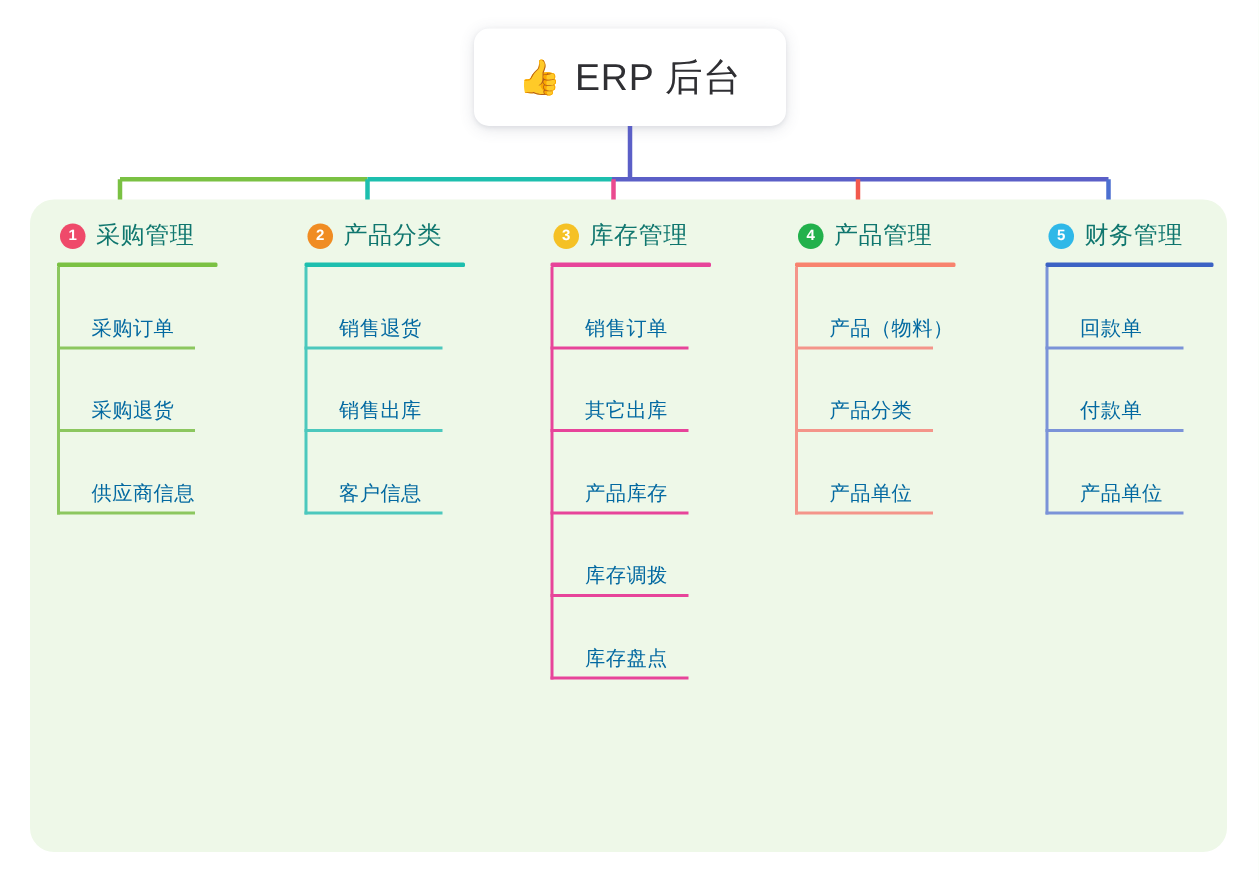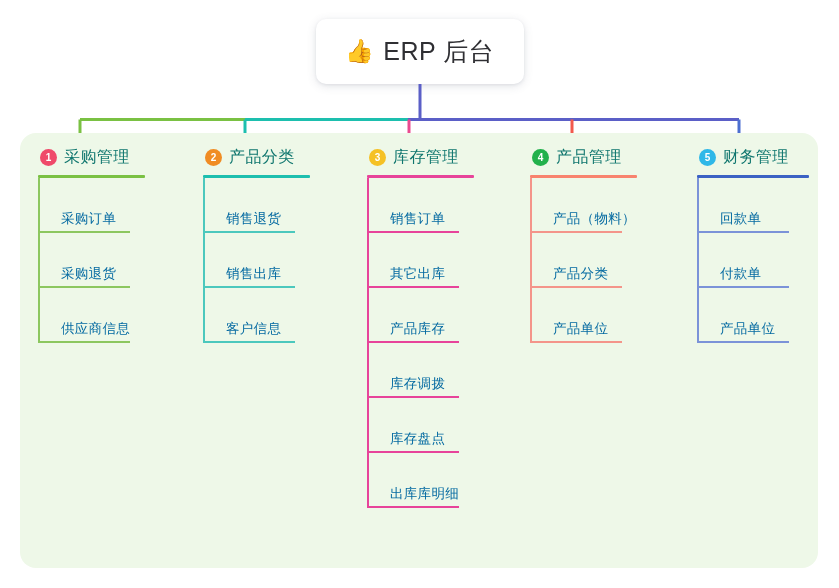--- a/index.html
+++ b/index.html
@@ -232,24 +232,20 @@
           <div class="leaf-rule" style="background: rgb(231, 68, 154);"></div>
         </div>
         <div class="leaf">
           <span class="leaf-text">库存调拨</span>
           <div class="leaf-rule" style="background: rgb(231, 68, 154);"></div>
         </div>
         <div class="leaf">
           <span class="leaf-text">库存盘点</span>
           <div class="leaf-rule" style="background: rgb(231, 68, 154);"></div>
         </div>
-        <div class="leaf">
-          <span class="leaf-text">出库库明细</span>
-          <div class="leaf-rule" style="background: rgb(231, 68, 154);"></div>
-        </div>
       </div>
     </div>
     <div class="column" style="left: 530px;">
       <div class="col-header">
         <span class="badge" style="background: rgb(34, 177, 76);">4</span>
         <span class="col-title">产品管理</span>
       </div>
       <div class="col-rule" style="background: rgb(248, 131, 110); width: 107px;"></div>
       <div class="leaf-list">
         <div class="leaf-spine" style="background: rgb(244, 149, 138);"></div>

